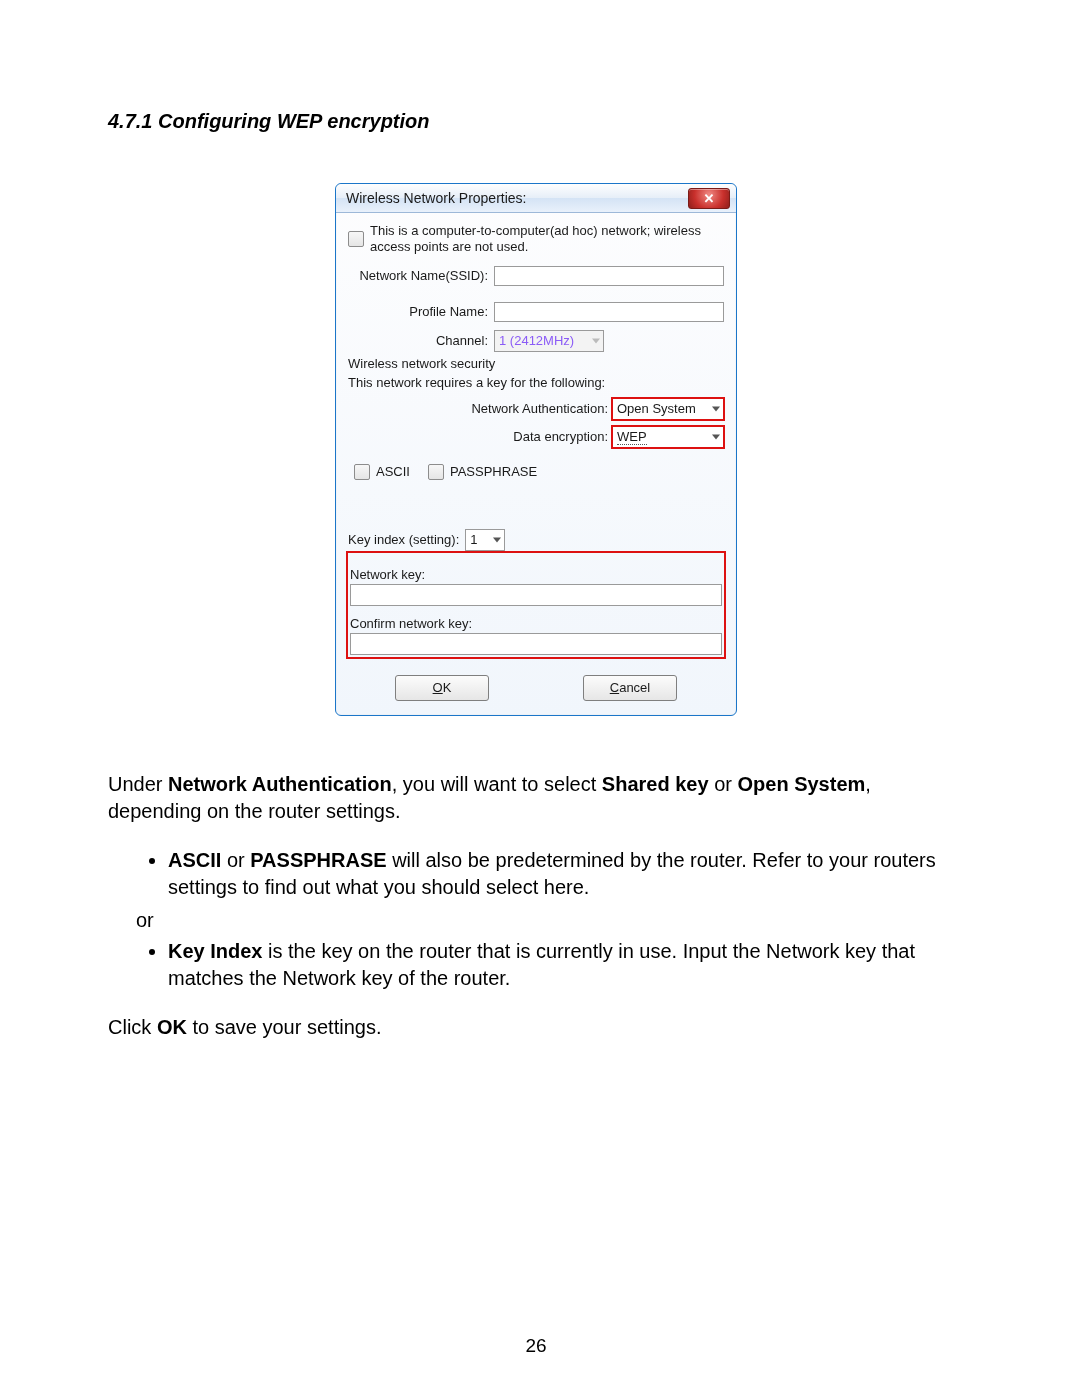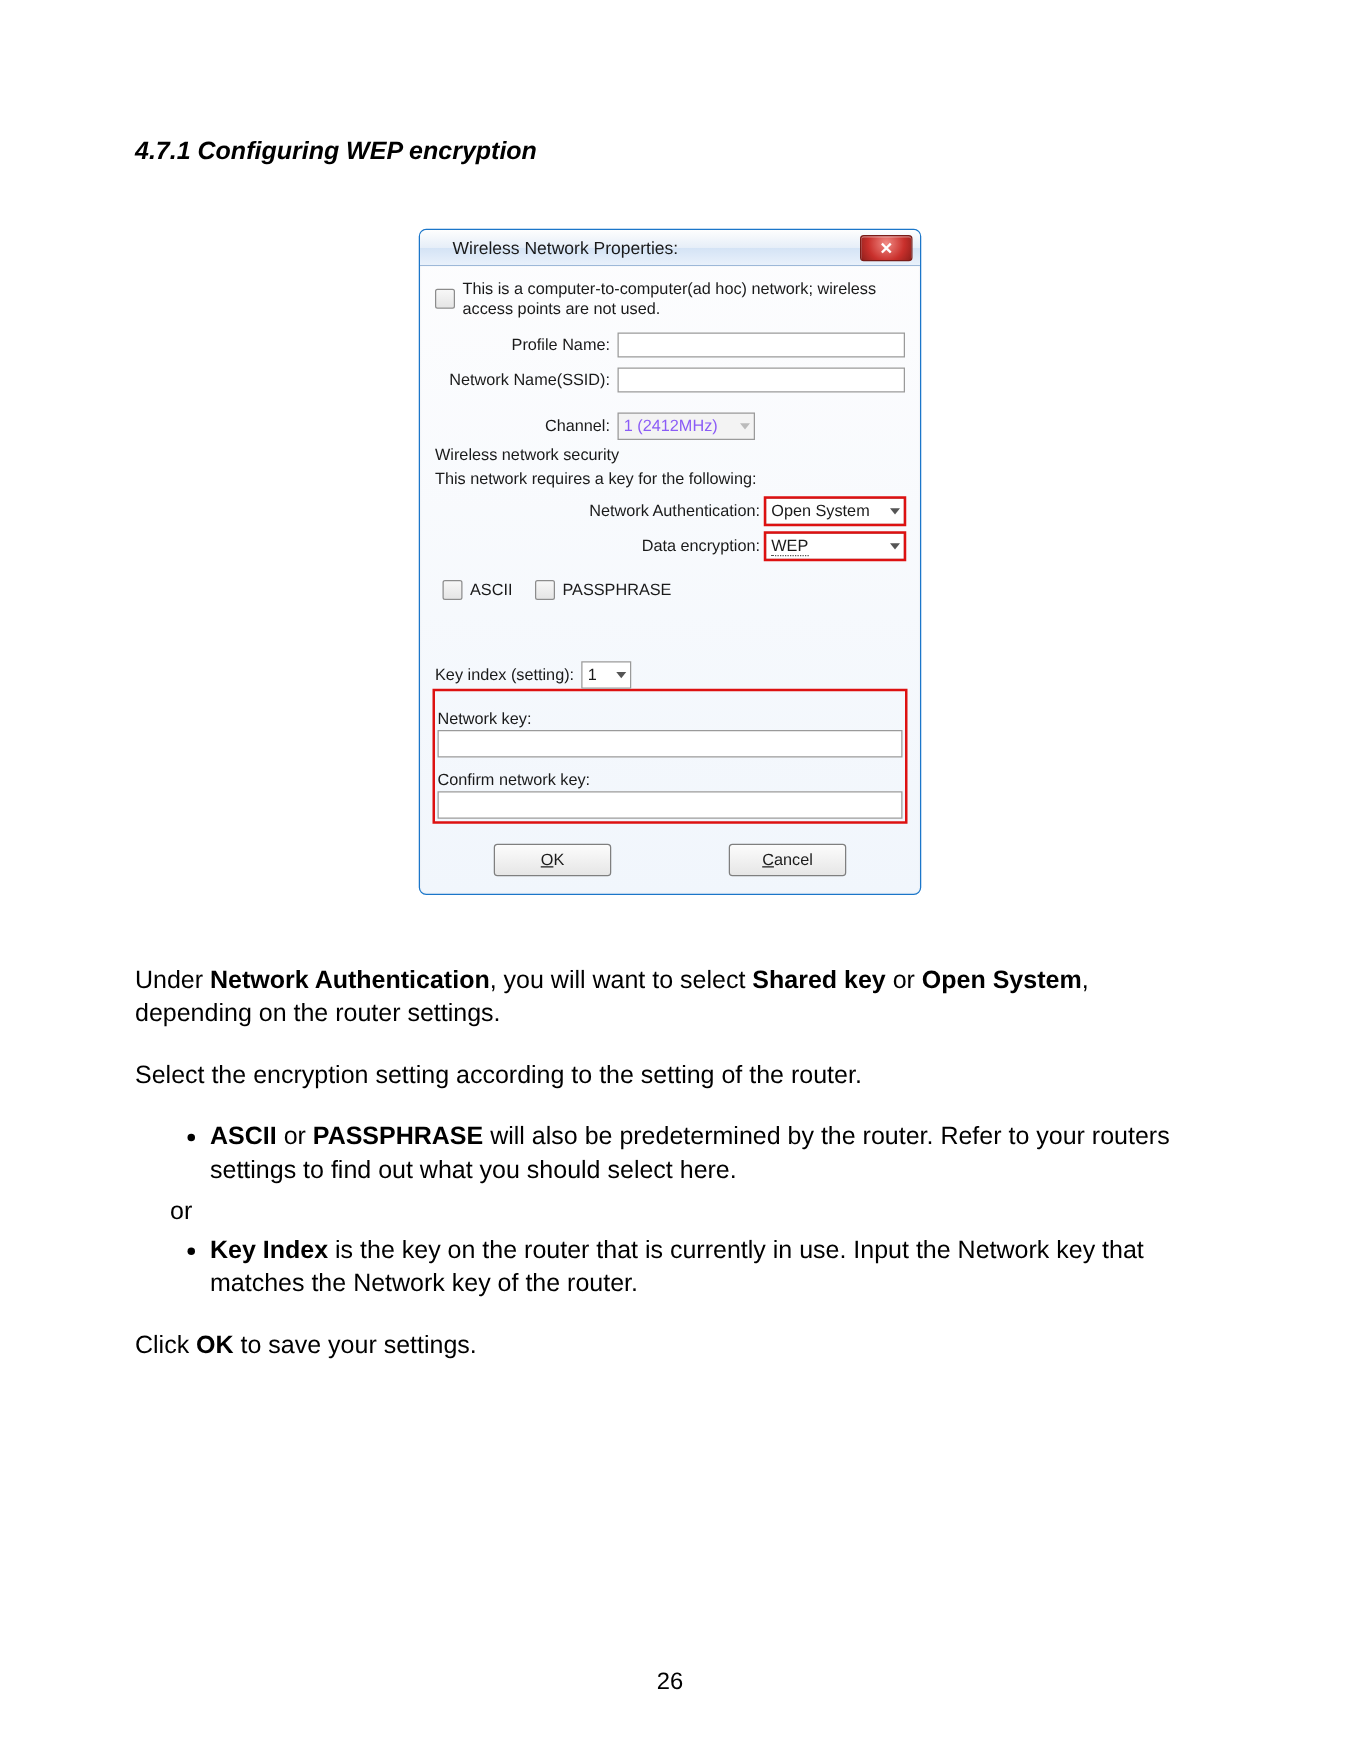--- a/index.html
+++ b/index.html
@@ -33,21 +33,21 @@
     background: linear-gradient(#fdfdfe, #f1f6fc);
     box-shadow: 0 0 0 1px rgba(0,0,0,.02) inset;
     font-size: 13px;
     color: #1a1a1a;
   }
   .titlebar {
     height: 28px;
     display: flex;
     align-items: center;
     justify-content: space-between;
-    padding: 0 6px 0 26px;
+    padding: 0 6px 0 10px;
     background: linear-gradient(#fefefe, #e6eef8 50%, #d4e3f5 51%, #e9f1fb);
     border-bottom: 1px solid #9db8d8;
     border-radius: 6px 6px 0 0;
   }
   .titlebar-text {
     font-family: "Segoe UI", Tahoma, sans-serif;
     font-size: 14px;
     color: #1a1a1a;
   }
   .win-close {
@@ -228,26 +228,26 @@
         <div class="win-close">
           <span>✕</span>
         </div>
       </div>
       <div class="dlg-body">
         <div class="row">
           <div class="cb"></div>
           <div class="adhoc-text">This is a computer-to-computer(ad hoc) network; wireless access points are not used.</div>
         </div>
 
+        <div class="form-row" style="margin-bottom:16px;">
+          <div class="lbl">Network Name(SSID):</div>
+          <div class="txt"></div>
+        </div>
         <div class="form-row">
           <div class="lbl">Profile Name:</div>
-          <div class="txt"></div>
-        </div>
-        <div class="form-row" style="margin-bottom:16px;">
-          <div class="lbl">Network Name(SSID):</div>
           <div class="txt"></div>
         </div>
 
         <div class="form-row" style="margin-bottom:4px;">
           <div class="lbl">Channel:</div>
           <div class="sel disabled" style="width:110px;">
             <span>1 (2412MHz)</span>
             <span class="arrow"></span>
           </div>
         </div>
@@ -307,21 +307,20 @@
           </div>
         </div>
       </div>
     </div>
   </div>
 
   <div class="prose">
     <p>
       <span>Under </span><b>Network Authentication</b><span>, you will want to select </span><b>Shared key</b><span> or </span><b>Open System</b><span>, depending on the router settings.</span>
     </p>
-    <p>Select the encryption setting according to the setting of the router.</p>
 
     <ul class="bul" style="margin-bottom:16px;">
       <li>
         <b>ASCII</b><span>  or  </span><b>PASSPHRASE</b><span> will also be predetermined by the router. Refer to your routers settings to find out what you should select here.</span>
       </li>
     </ul>
     <div class="or">or</div>
     <ul class="bul">
       <li>
         <b>Key Index</b><span> is the key on the router that is currently in use. Input the Network key that matches the Network key of the router.</span>

